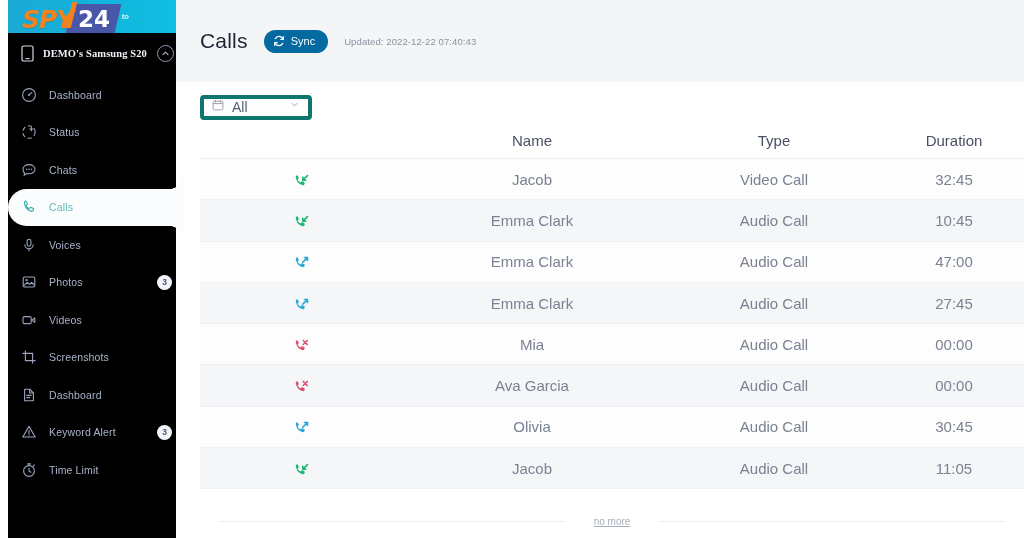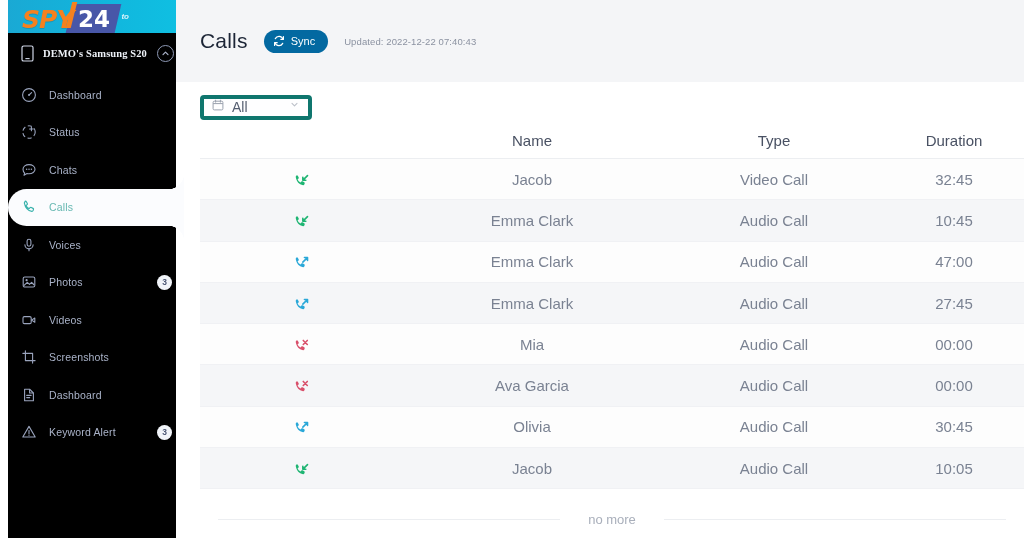--- a/index.html
+++ b/index.html
@@ -207,21 +207,21 @@
   .call-ico-cell { line-height: 0; }
 
   .no-more {
     position: absolute; left: 0; bottom: 11px;
     width: 824px;
     display: flex; align-items: center;
     padding: 0 18px;
   }
   .no-more .line { flex: 1 1 auto; height: 1px; background: #eceef1; }
   .no-more .nm-text {
-    margin: 0 28px; font-size: 13px; color: #a9afbb;
+    margin: 0 28px; font-size: 10px; color: #a9afbb; text-decoration: underline;
   }
 </style>
 </head>
 <body>
 
 <div id="app">
 
   <aside class="sidebar">
 
     <div class="logo-bar">
@@ -354,20 +354,30 @@
           <svg width="16" height="16" viewBox="0 0 16 16" fill="none">
             <path d="M8 2.4 14.2 13H1.8Z" stroke="#9aa4bd" stroke-width="1.1" stroke-linejoin="round"></path>
             <path d="M8 6.6v3" stroke="#9aa4bd" stroke-width="1.1" stroke-linecap="round"></path>
             <circle cx="8" cy="11.2" r="0.65" fill="#9aa4bd"></circle>
           </svg>
         </span>
         <span class="ni-label">Keyword Alert</span>
         <span class="nav-badge">3</span>
       </div>
 
+      <div class="nav-item">
+        <span class="ni-icon">
+          <svg width="16" height="16" viewBox="0 0 16 16" fill="none">
+            <circle cx="8" cy="9" r="5.4" stroke="#9aa4bd" stroke-width="1.1"></circle>
+            <path d="M8 6.3V9l1.9 1.2" stroke="#9aa4bd" stroke-width="1.1" stroke-linecap="round" stroke-linejoin="round"></path>
+            <path d="M6.5 1.9h3M8 1.9v1.7M12.2 4.2l1.2-1.2" stroke="#9aa4bd" stroke-width="1.1" stroke-linecap="round"></path>
+          </svg>
+        </span>
+        <span class="ni-label">Time Limit</span>
+      </div>
 
     </nav>
   </aside>
 
   <section class="main">
 
     <div class="main-head">
       <h1 class="page-title">Calls</h1>
 
       <div class="sync-btn">
@@ -484,21 +494,21 @@
               <td>Audio Call</td>
               <td>30:45</td>
             </tr>
             <tr class="row-alt">
               <td class="call-ico-cell"><svg width="17" height="15" viewBox="0 0 16 14">
                   <path d="M4.3 3.1c.45-.2.95 0 1.18.42l.85 1.55c.2.36.13.82-.18 1.1l-.67.6a.5.5 0 0 0-.11.58c.5 1 1.32 1.82 2.32 2.32a.5.5 0 0 0 .58-.11l.6-.67c.28-.31.74-.38 1.1-.18l1.55.85c.42.23.6.73.42 1.18l-.36.9c-.18.46-.65.73-1.14.66C6.6 11.5 4.4 9.3 3.5 4.6c-.07-.49.2-.96.66-1.14Z" fill="#1fb573"></path>
                   <path d="M14.6 3.3 10.3 7.6M10.2 4.9v2.8h2.8" stroke="#1fb573" stroke-width="1.5" stroke-linecap="round" stroke-linejoin="round" fill="none"></path>
                 </svg></td>
               <td>Jacob</td>
               <td>Audio Call</td>
-              <td>10:05</td>
+              <td>11:05</td>
             </tr>
           </tbody>
       </table>
 
       <div class="no-more">
         <span class="line"></span>
         <span class="nm-text">no more</span>
         <span class="line"></span>
       </div>
 

